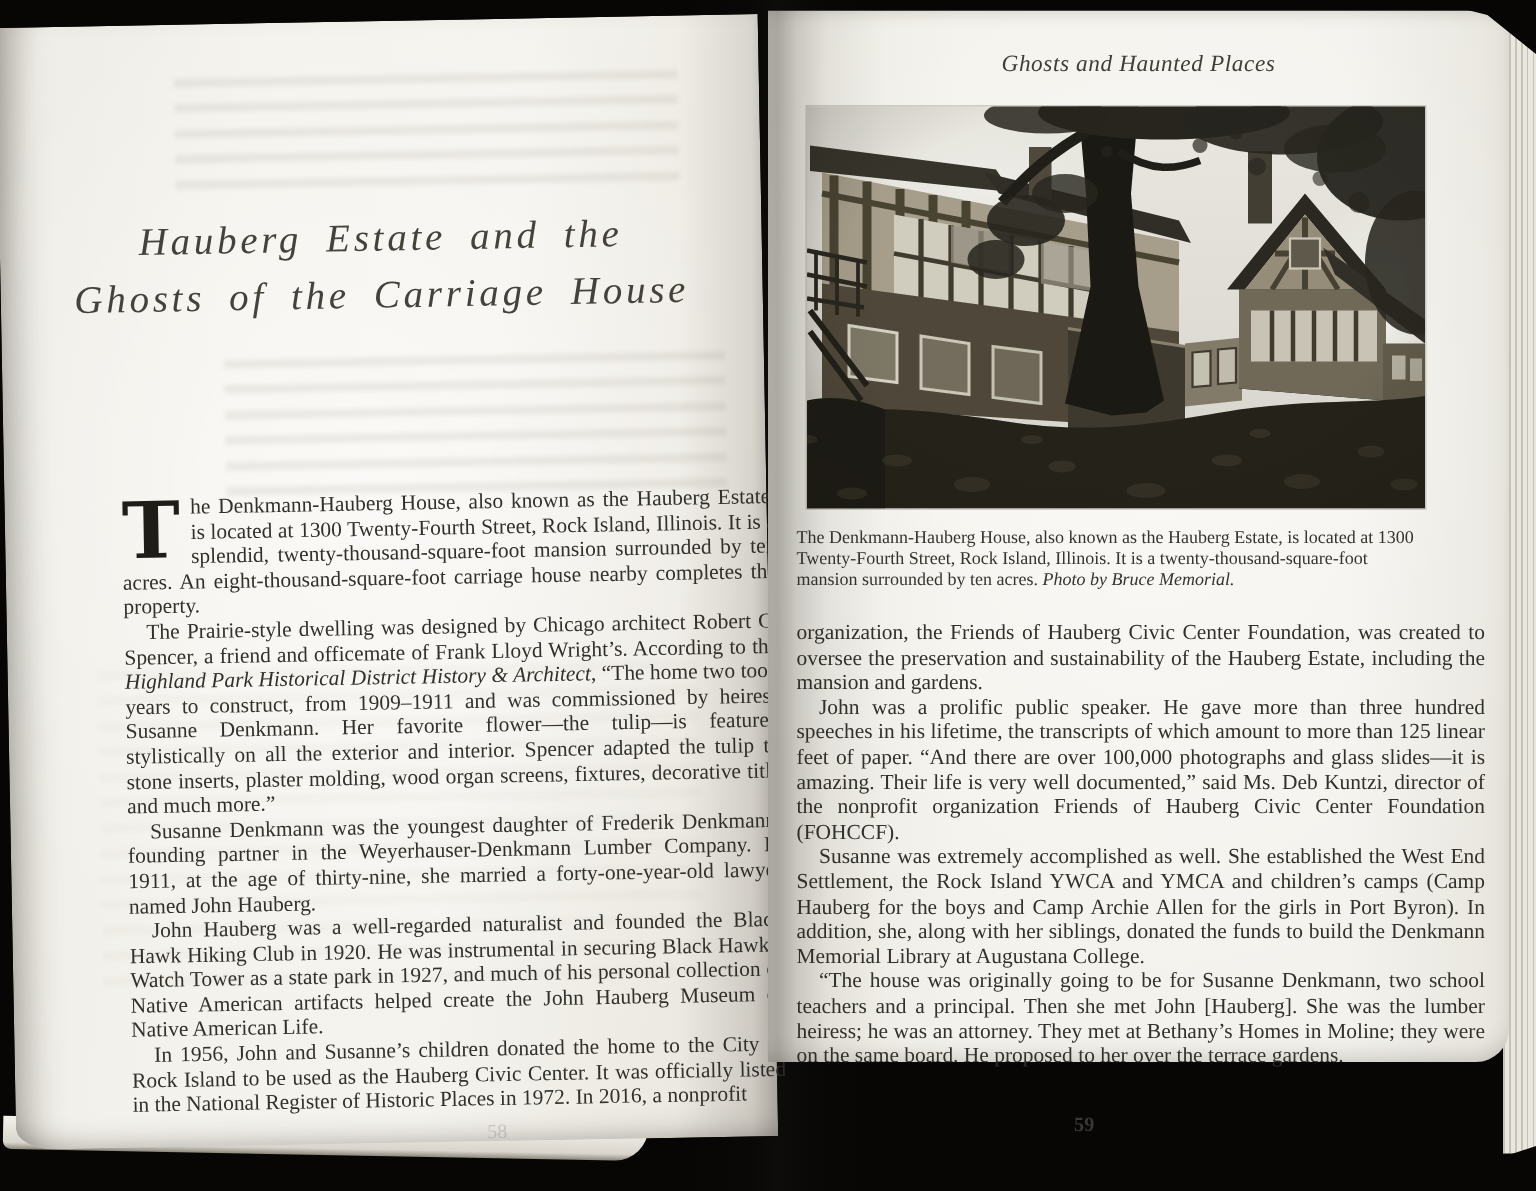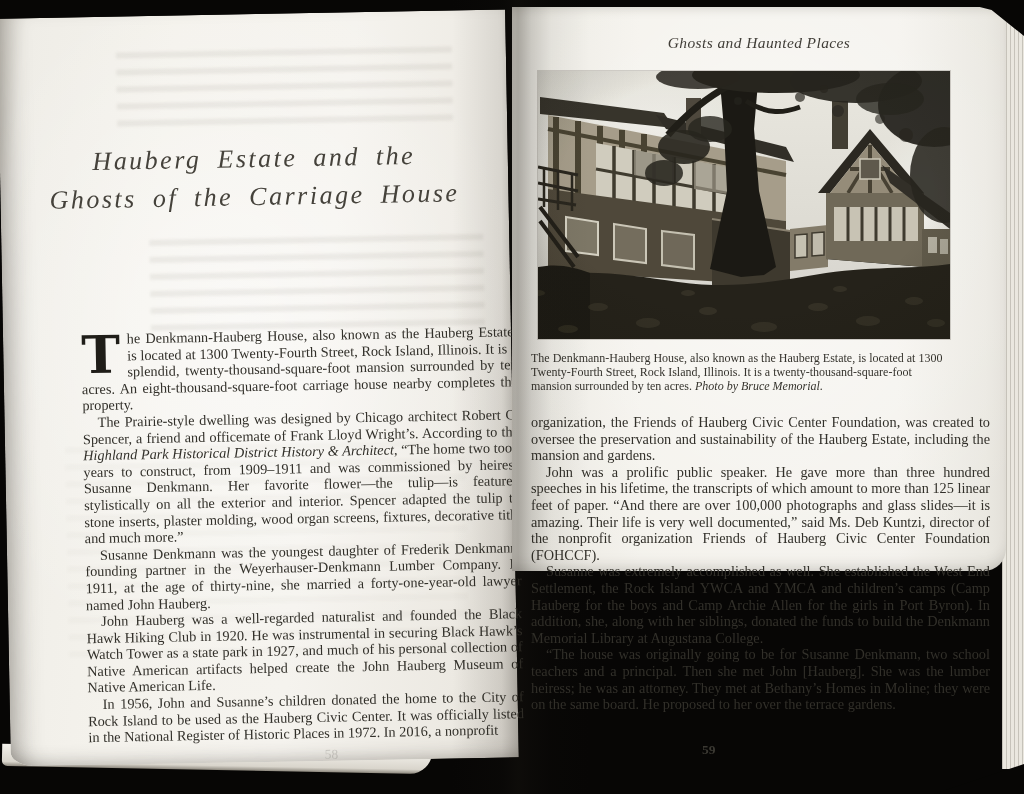--- a/index.html
+++ b/index.html
@@ -13,21 +13,21 @@
   .page-left{
     left:4px;top:14px;width:508px;height:748px;
     transform:rotate(-1.05deg);
     background:
       radial-gradient(ellipse 420px 520px at 46% 42%, rgba(255,255,255,.55), rgba(255,255,255,0) 70%),
       linear-gradient(97deg,#dedbd3 0%, #efede7 5%, #f4f2ec 30%, #f5f3ee 60%, #ece9e2 88%, #ddd9d1 100%);
     border-radius:3px 0 0 26px / 3px 0 0 14px;
     box-shadow:inset 26px 0 24px -18px rgba(55,50,42,.38), inset 0 -14px 18px -12px rgba(55,50,42,.30);
   }
   .page-right{
-    left:512px;top:7px;width:494px;height:564px;
+    left:512px;top:7px;width:494px;height:701px;
     background:
       radial-gradient(ellipse 430px 540px at 52% 40%, rgba(255,255,255,.5), rgba(255,255,255,0) 72%),
       linear-gradient(to right,#d6d3cb 0%, #ebe9e2 4%, #f4f2ec 26%, #f4f2ed 78%, #eae8e1 96%, #e3e0d9 100%);
     border-radius:0 4px 22px 0;
     box-shadow:inset 0 -12px 16px -11px rgba(55,50,42,.28), inset 0 10px 12px -10px rgba(55,50,42,.22);
   }
   .page-stack-left{
     position:absolute;left:2px;top:748px;width:430px;height:22px;z-index:0;
     transform:rotate(1.1deg);
     background:linear-gradient(#f4f2ec,#d9d5cc 80%,#8e897f);
@@ -87,21 +87,21 @@
   }
   .rp-body{
     position:absolute;left:19px;top:407px;width:459px;
     font-size:14.3px;line-height:16.6px;color:#32302a;
     text-align:justify;
   }
   .pageno{
     position:absolute;font-size:13.5px;color:#3a3832;
   }
   .pageno-left{left:314px;top:734px;opacity:.18;}
-  .pageno-right{left:190px;top:735px;font-weight:bold;}
+  .pageno-right{left:204px;top:735px;font-weight:bold;}
   
   .bleed{
     position:absolute;filter:blur(1.5px);opacity:.55;pointer-events:none;
     background:repeating-linear-gradient(to bottom, rgba(104,97,84,.17) 0 6px, rgba(0,0,0,0) 6px 17px);
   }
   .bleed-1{left:118px;top:36px;width:336px;height:80px;}
   .bleed-2{left:148px;top:224px;width:334px;height:102px;}
   .bleed-3{left:60px;top:430px;width:400px;height:220px;opacity:.18;}
   i{font-style:italic;}
 </style>

